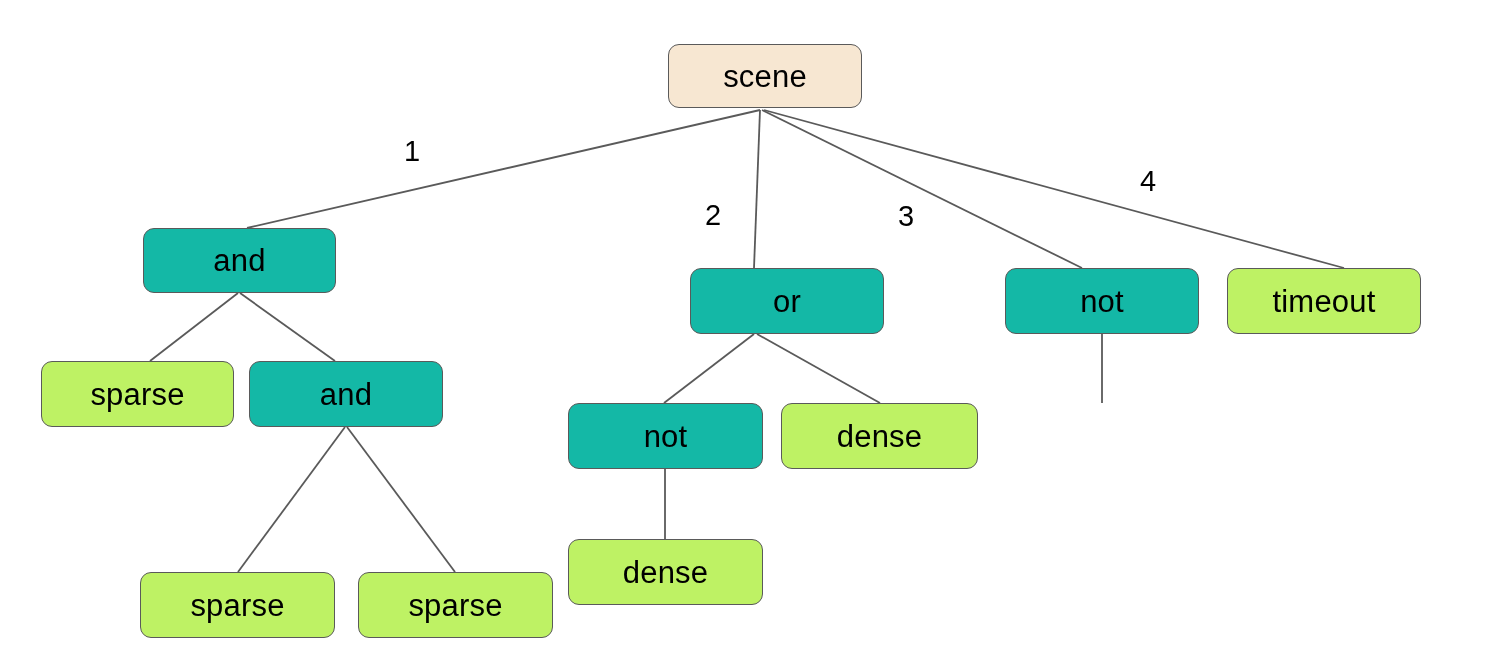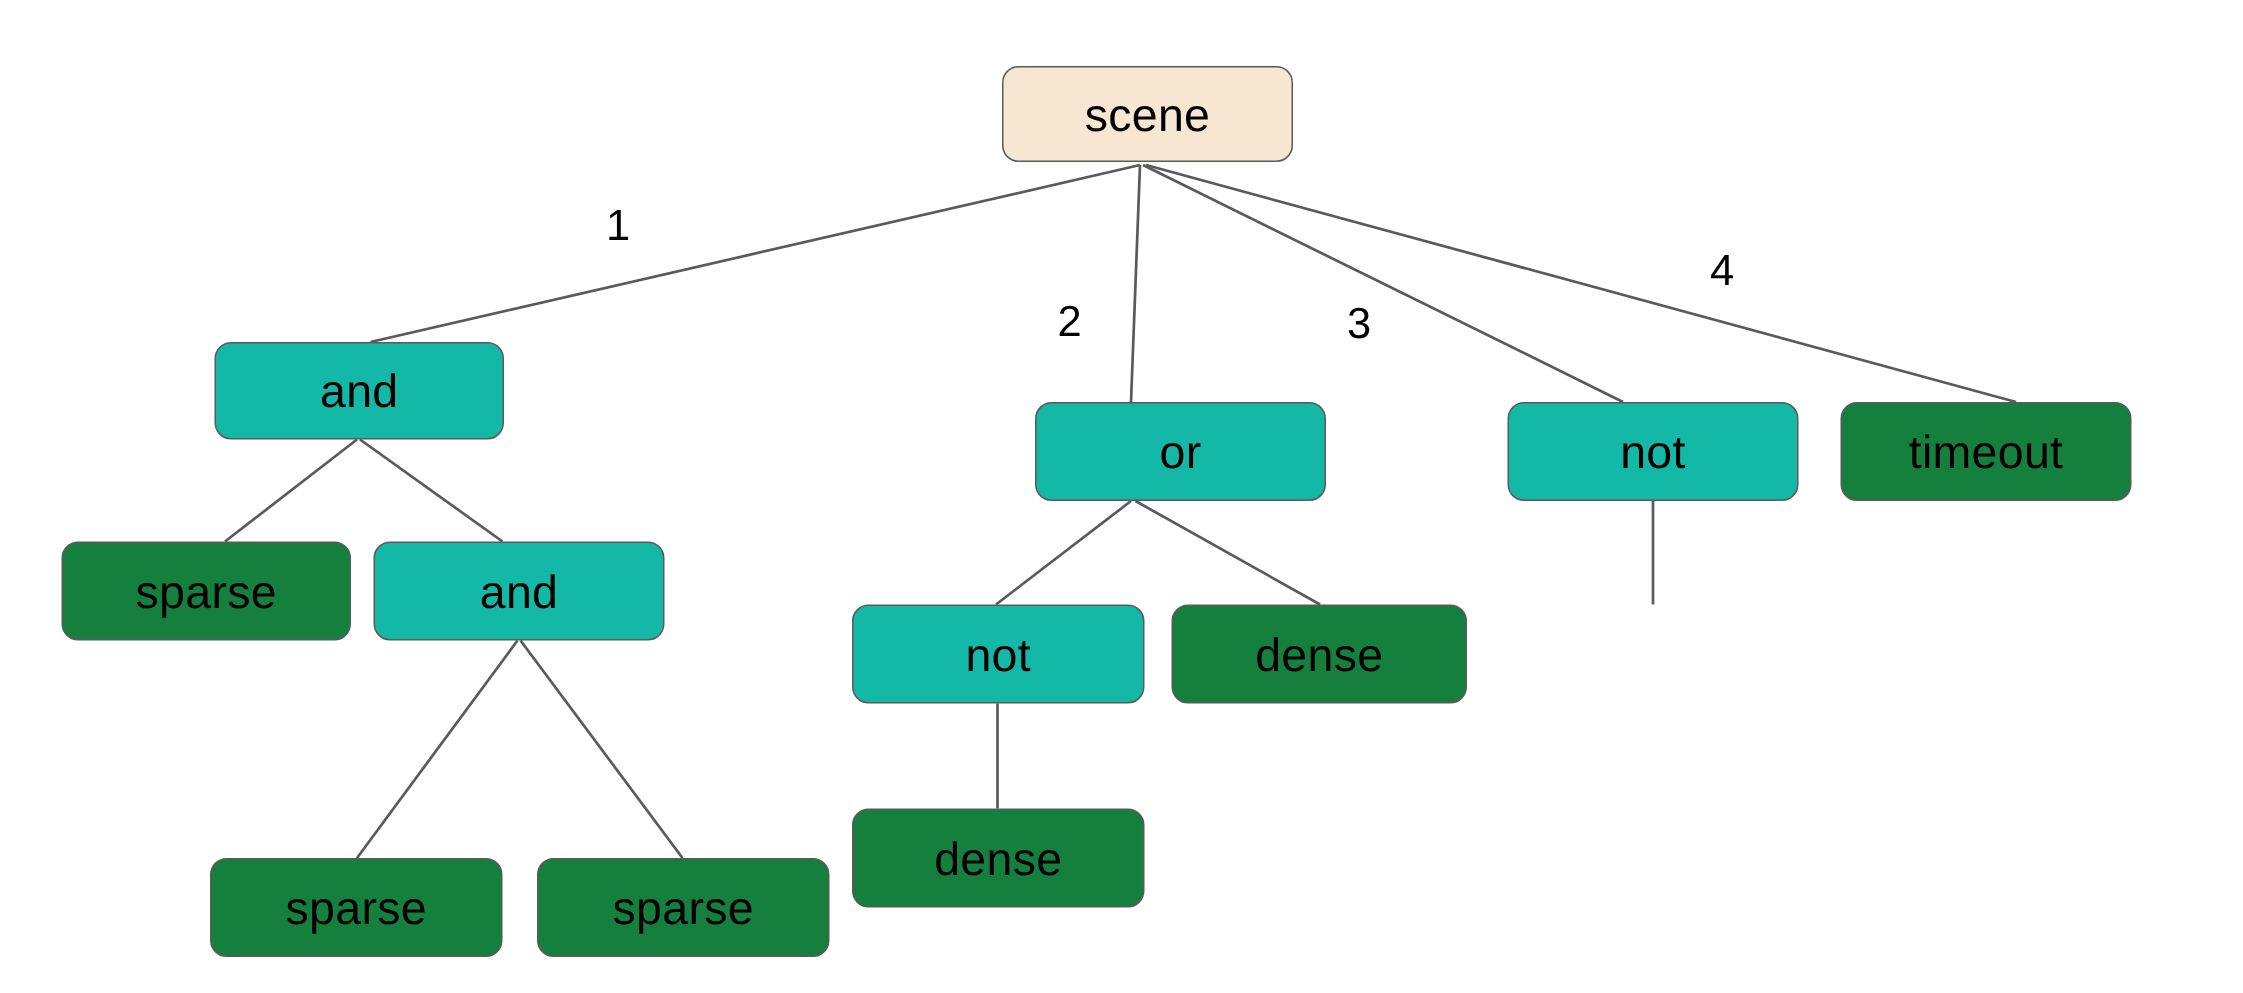--- a/index.html
+++ b/index.html
@@ -32,21 +32,21 @@
     border-radius: 11px;
     font-size: 31px;
     color: #000000;
     line-height: 1;
     letter-spacing: 0.2px;
     white-space: nowrap;
     z-index: 2;
   }
   .node-root   { background: #f7e7d2; }
   .node-op     { background: #14b8a6; text-align: center; }
-  .node-term   { background: #15803d; }
+  .node-term   { background: #bef264; }
   .edge-label {
     position: absolute;
     font-size: 29px;
     color: #000000;
     line-height: 1;
     z-index: 3;
     white-space: nowrap;
   }
 </style>
 </head>

